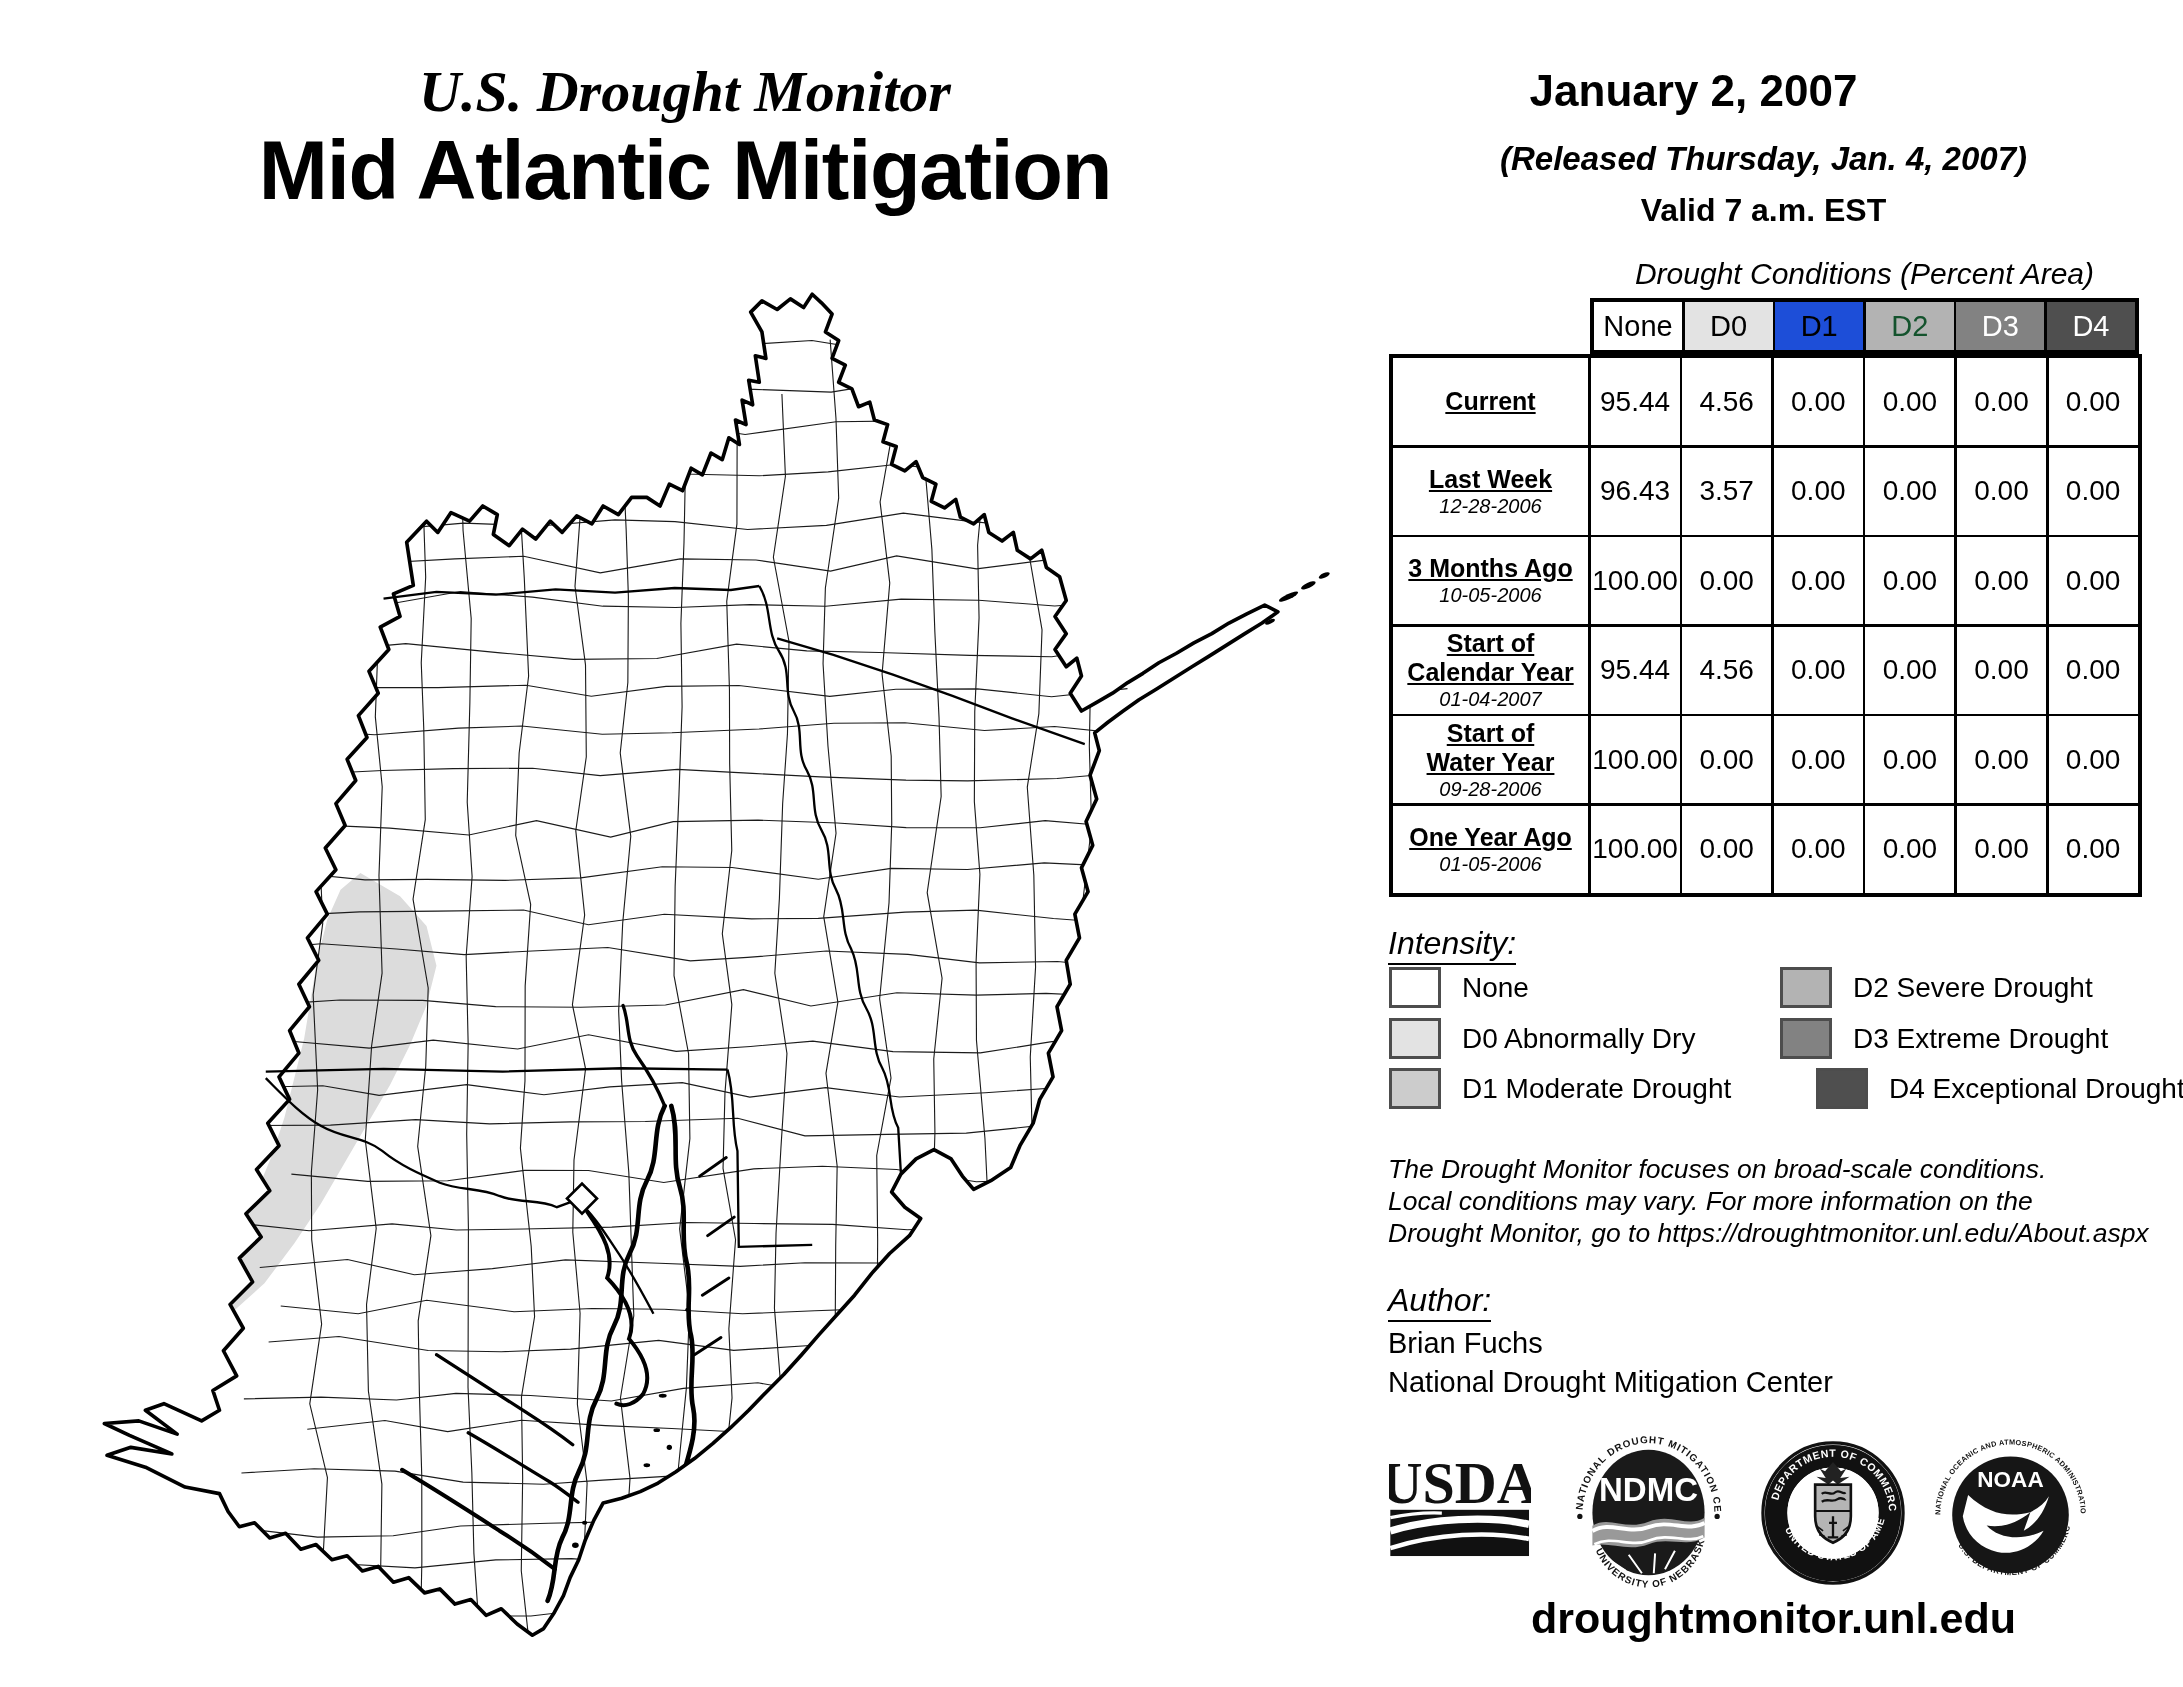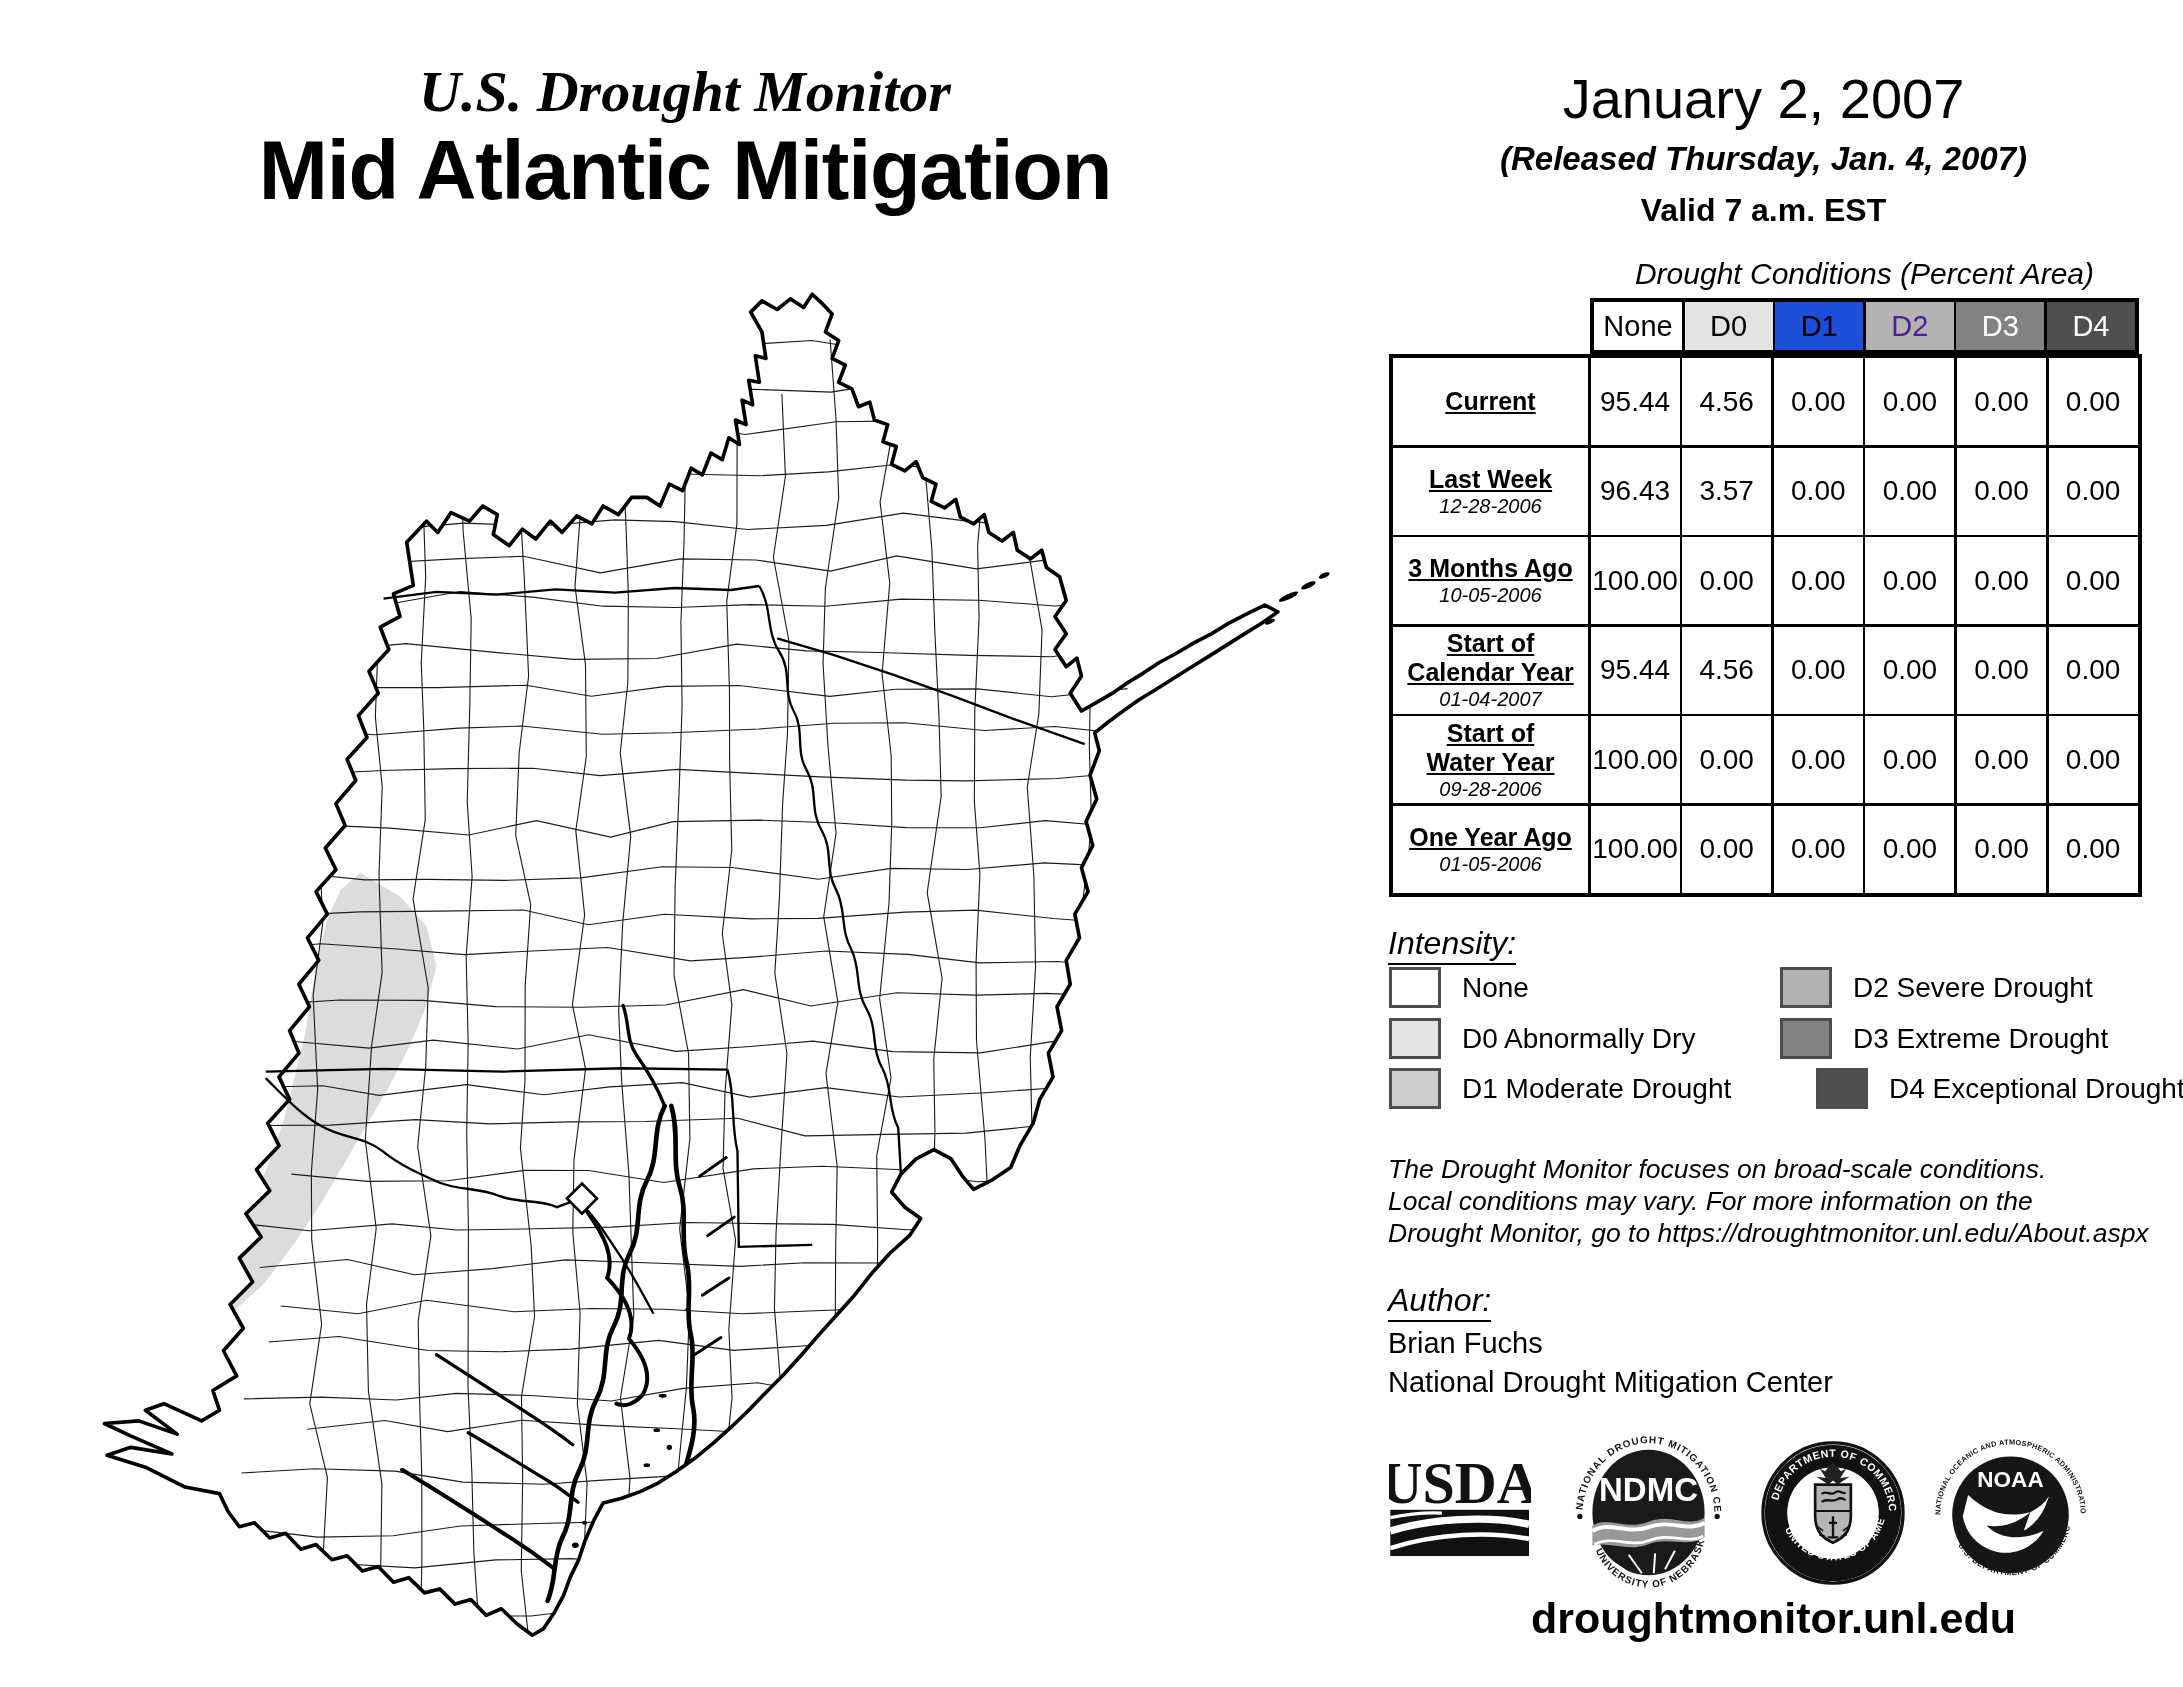--- a/index.html
+++ b/index.html
@@ -2,21 +2,21 @@
 <html style="font-size:10.6px"><head>
 <meta charset="utf-8">
 <style>
   html,body{margin:0;padding:0;background:#fff;}
   #page{position:relative;width:2183px;height:1687px;background:#fff;overflow:hidden;
         font-family:"Liberation Sans",sans-serif;color:#000;}
   .abs{position:absolute;}
   
   .title1{left:0;top:58px;width:1370px;text-align:center;font-size:58px;font-weight:bold;font-style:italic;font-family:Liberation Serif, serif;}
   .title2{left:0;top:123px;width:1370px;text-align:center;font-size:83px;font-weight:bold;letter-spacing:-1.3px;}
-  .d-date{left:1383px;top:66px;width:761px;text-align:center;font-size:56px;font-weight:normal;}
+  .d-date{left:1313px;top:66px;width:761px;text-align:center;font-size:44px;font-weight:bold;}
   .d-released{left:1383px;top:140px;width:761px;text-align:center;font-size:33px;font-weight:bold;font-style:italic;}
   .d-valid{left:1383px;top:192px;width:761px;text-align:center;font-size:32px;font-weight:bold;}
   .caption{left:1590px;top:257px;width:549px;text-align:center;font-size:30px;font-style:italic;}
   
   #cond-header{left:1590px;top:298px;display:grid;grid-template-columns:repeat(6,88px);
                grid-auto-rows:48px;gap:2.6px;border:4px solid #000;background:#000;}
   #cond-header .hcell{display:flex;align-items:center;justify-content:center;font-size:29px;background:#fff;}
   #cond-table{left:1389px;top:354px;display:grid;grid-template-columns:195px repeat(6,89px);
               grid-auto-rows:87px;gap:2.6px;border:4px solid #000;background:#000;}
   #cond-table .cell{background:#fff;display:flex;flex-direction:column;align-items:center;justify-content:center;}
@@ -47,21 +47,21 @@
   <div class="abs d-date">January 2, 2007</div>
   <div class="abs d-released">(Released Thursday, Jan. 4, 2007)</div>
   <div class="abs d-valid">Valid 7 a.m. EST</div>
 
   <div class="abs caption">Drought Conditions (Percent Area)</div>
 
   <div class="abs" id="cond-header">
     <div class="hcell" style="background: rgb(255, 255, 255); color: rgb(0, 0, 0);">None</div>
     <div class="hcell" style="background: rgb(227, 227, 227); color: rgb(0, 0, 0);">D0</div>
     <div class="hcell" style="background: #1d4ed8; color: rgb(0, 0, 0);">D1</div>
-    <div class="hcell" style="background: rgb(179, 179, 179); color: #4c1d95;">D2</div>
+    <div class="hcell" style="background: rgb(179, 179, 179); color: #14532d;">D2</div>
     <div class="hcell" style="background: rgb(130, 130, 130); color: rgb(255, 255, 255);">D3</div>
     <div class="hcell" style="background: rgb(79, 79, 79); color: rgb(255, 255, 255);">D4</div>
   </div>
 
   <div class="abs" id="cond-table">
       <div class="cell">
         <div class="rowlabel">Current</div>
         <div class="rowdate"></div>
       </div>
       <div class="cell">

